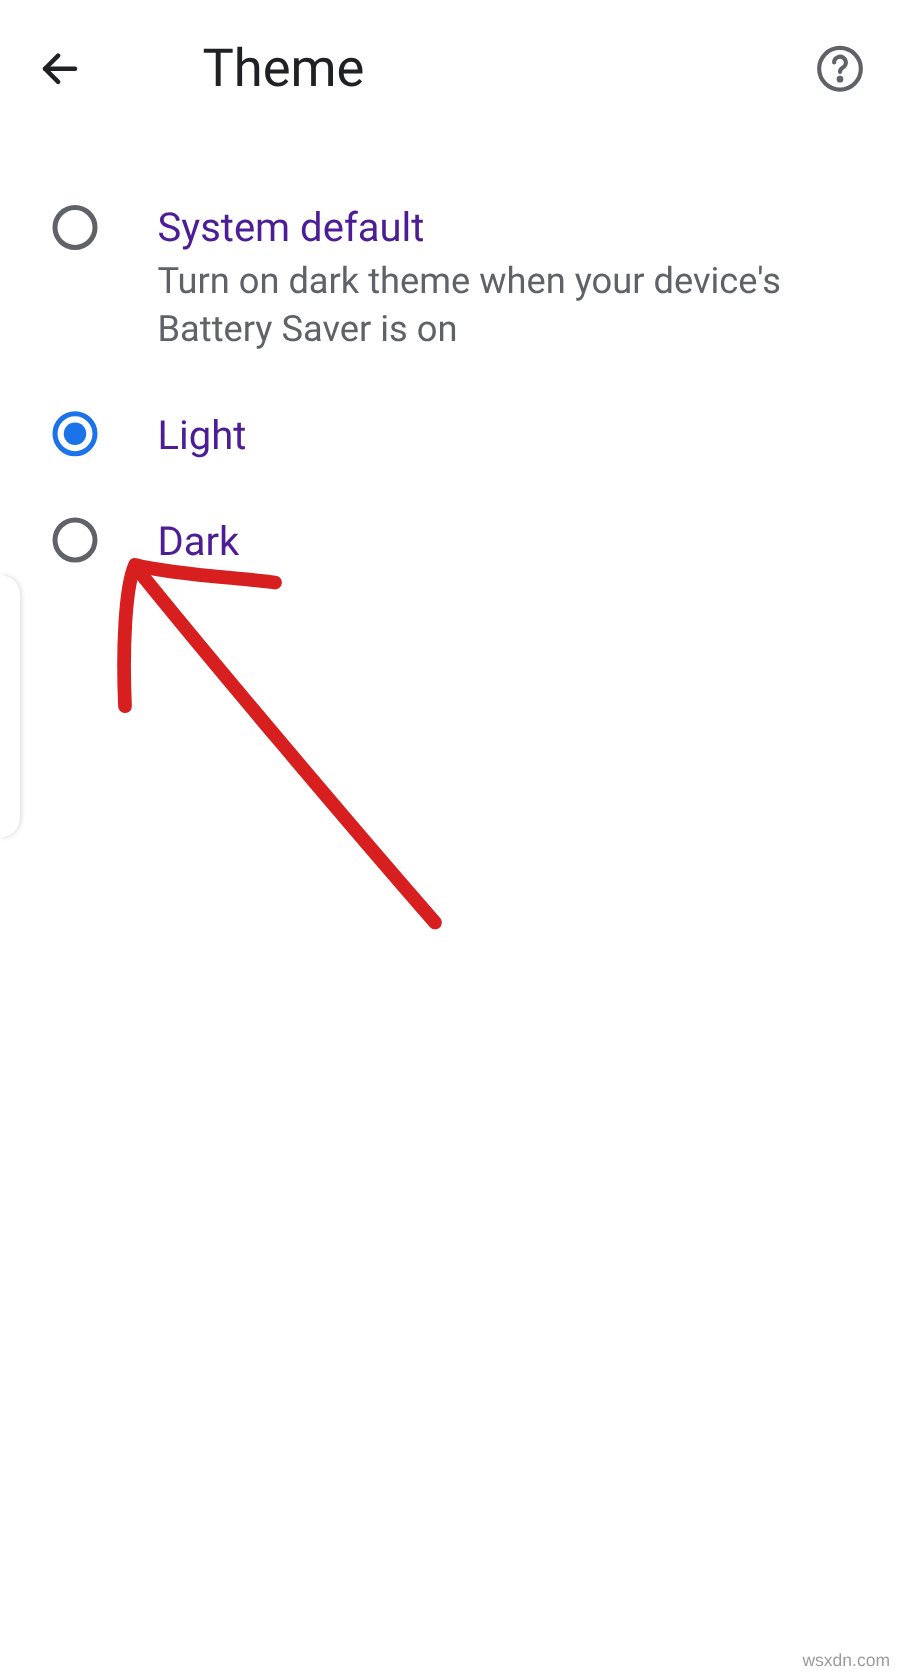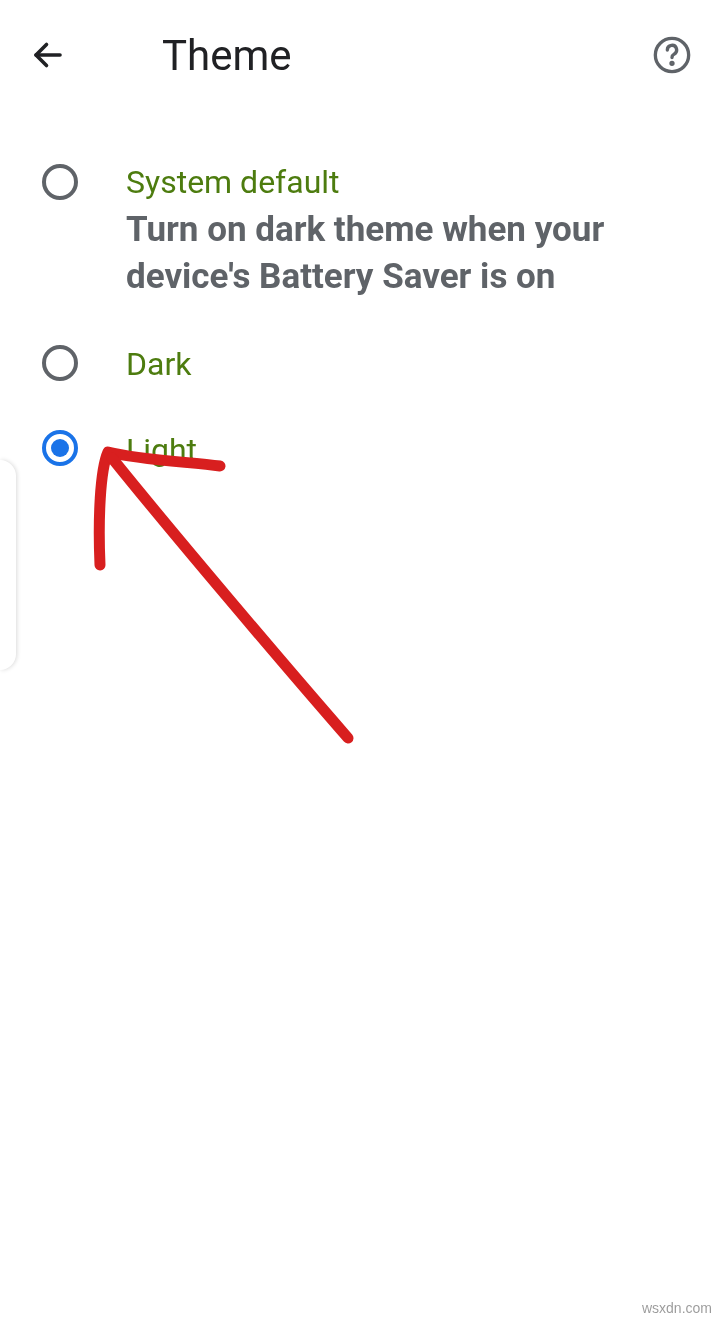--- a/index.html
+++ b/index.html
@@ -61,26 +61,26 @@
       margin-right: 44px;
       margin-top: 2px;
     }
     .option-row .txt {
       flex: 1;
       padding-right: 24px;
     }
     .option-title {
       font-size: 32px;
       font-weight: 400;
-      color: #4d7c0f;
+      color: #4c1d95;
       line-height: 1.3;
     }
     .option-desc {
-      font-size: 35px;
-      font-weight: 700;
+      font-size: 29px;
+      font-weight: 400;
       color: #5f6368;
       line-height: 1.35;
       margin-top: 2px;
     }
     .radio-unselected {
       border: 4px solid #5f6368;
       border-radius: 50%;
       width: 36px;
       height: 36px;
     }
@@ -106,21 +106,21 @@
       margin-top: 0;
     }
     .annotation {
       position: absolute;
       left: 80px;
       top: 440px;
       pointer-events: none;
     }
     .watermark {
       position: absolute;
-      bottom: 24px;
+      bottom: 4px;
       right: 8px;
       font-size: 14px;
       color: rgba(0,0,0,0.4);
       font-family: Arial, sans-serif;
     }
     .edge-handle{
       position:absolute;
       left:0;
       top:460px;
       width:16px;
@@ -158,35 +158,35 @@
       <div class="radio-unselected"></div>
     </div>
     <div class="txt">
       <div class="option-title">System default</div>
       <div class="option-desc">Turn on dark theme when your device's Battery Saver is on</div>
     </div>
   </div>
 
   <div class="option-row simple-row">
     <div class="radio">
-      <div class="radio-unselected"></div>
-    </div>
-    <div class="txt">
-      <div class="option-title">Dark</div>
-    </div>
-  </div>
-
-  <div class="option-row simple-row">
-    <div class="radio">
       <div class="radio-selected-outer">
         <div class="radio-selected-inner"></div>
       </div>
     </div>
     <div class="txt">
       <div class="option-title">Light</div>
+    </div>
+  </div>
+
+  <div class="option-row simple-row">
+    <div class="radio">
+      <div class="radio-unselected"></div>
+    </div>
+    <div class="txt">
+      <div class="option-title">Dark</div>
     </div>
   </div>
 
 </div>
 
 <div class="edge-handle"></div>
 
 <svg class="annotation" width="320" height="330" viewBox="0 0 320 330">
   <path d="M 20 125 C 18 80, 20 30, 28 12 C 60 20, 110 22, 140 26" stroke="#d81f1f" stroke-width="11" fill="none" stroke-linecap="round" stroke-linejoin="round"></path>
   <path d="M 32 18 C 90 90, 200 220, 268 298" stroke="#d81f1f" stroke-width="11" fill="none" stroke-linecap="round"></path>

